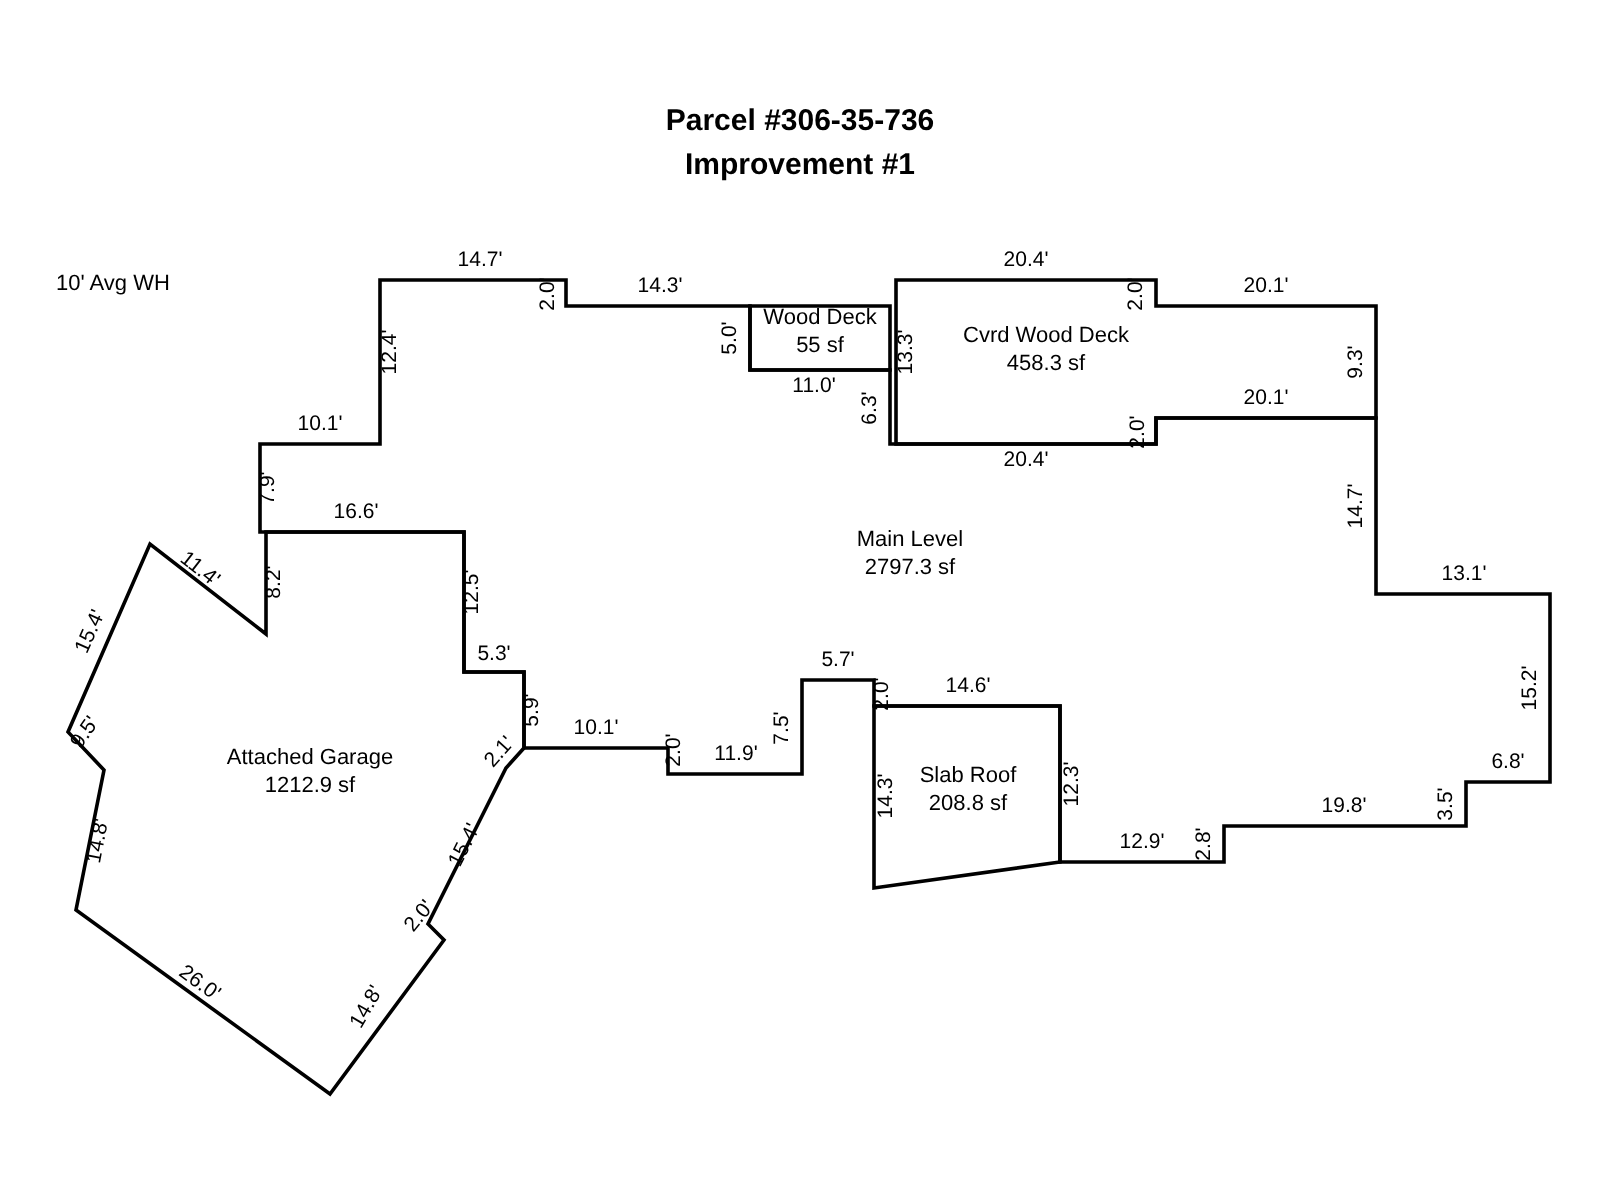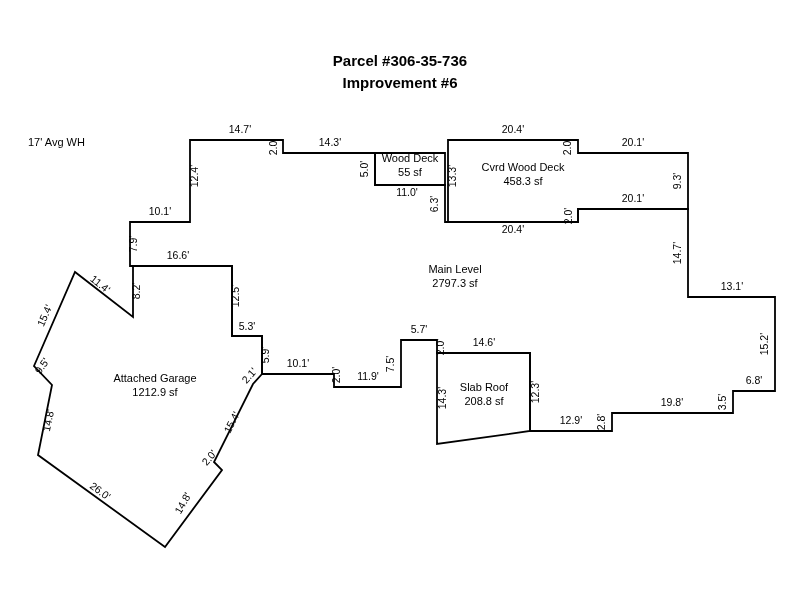--- a/index.html
+++ b/index.html
@@ -76,16 +76,16 @@
       <text x="155" y="396" class="area" text-anchor="middle">1212.9 sf</text>
       <text x="410" y="162" class="area" text-anchor="middle">Wood Deck</text>
       <text x="410" y="176" class="area" text-anchor="middle">55 sf</text>
       <text x="523" y="171" class="area" text-anchor="middle">Cvrd Wood Deck</text>
       <text x="523" y="185" class="area" text-anchor="middle">458.3 sf</text>
       <text x="484" y="391" class="area" text-anchor="middle">Slab Roof</text>
       <text x="484" y="405" class="area" text-anchor="middle">208.8 sf</text>
     </svg>
   <div class="title">
     <div>Parcel #306-35-736</div>
-    <div>Improvement #6</div>
+    <div>Improvement #1</div>
   </div>
-  <div class="wh-note">17' Avg WH</div>
+  <div class="wh-note">10' Avg WH</div>
 </div>
 
 </body></html>

